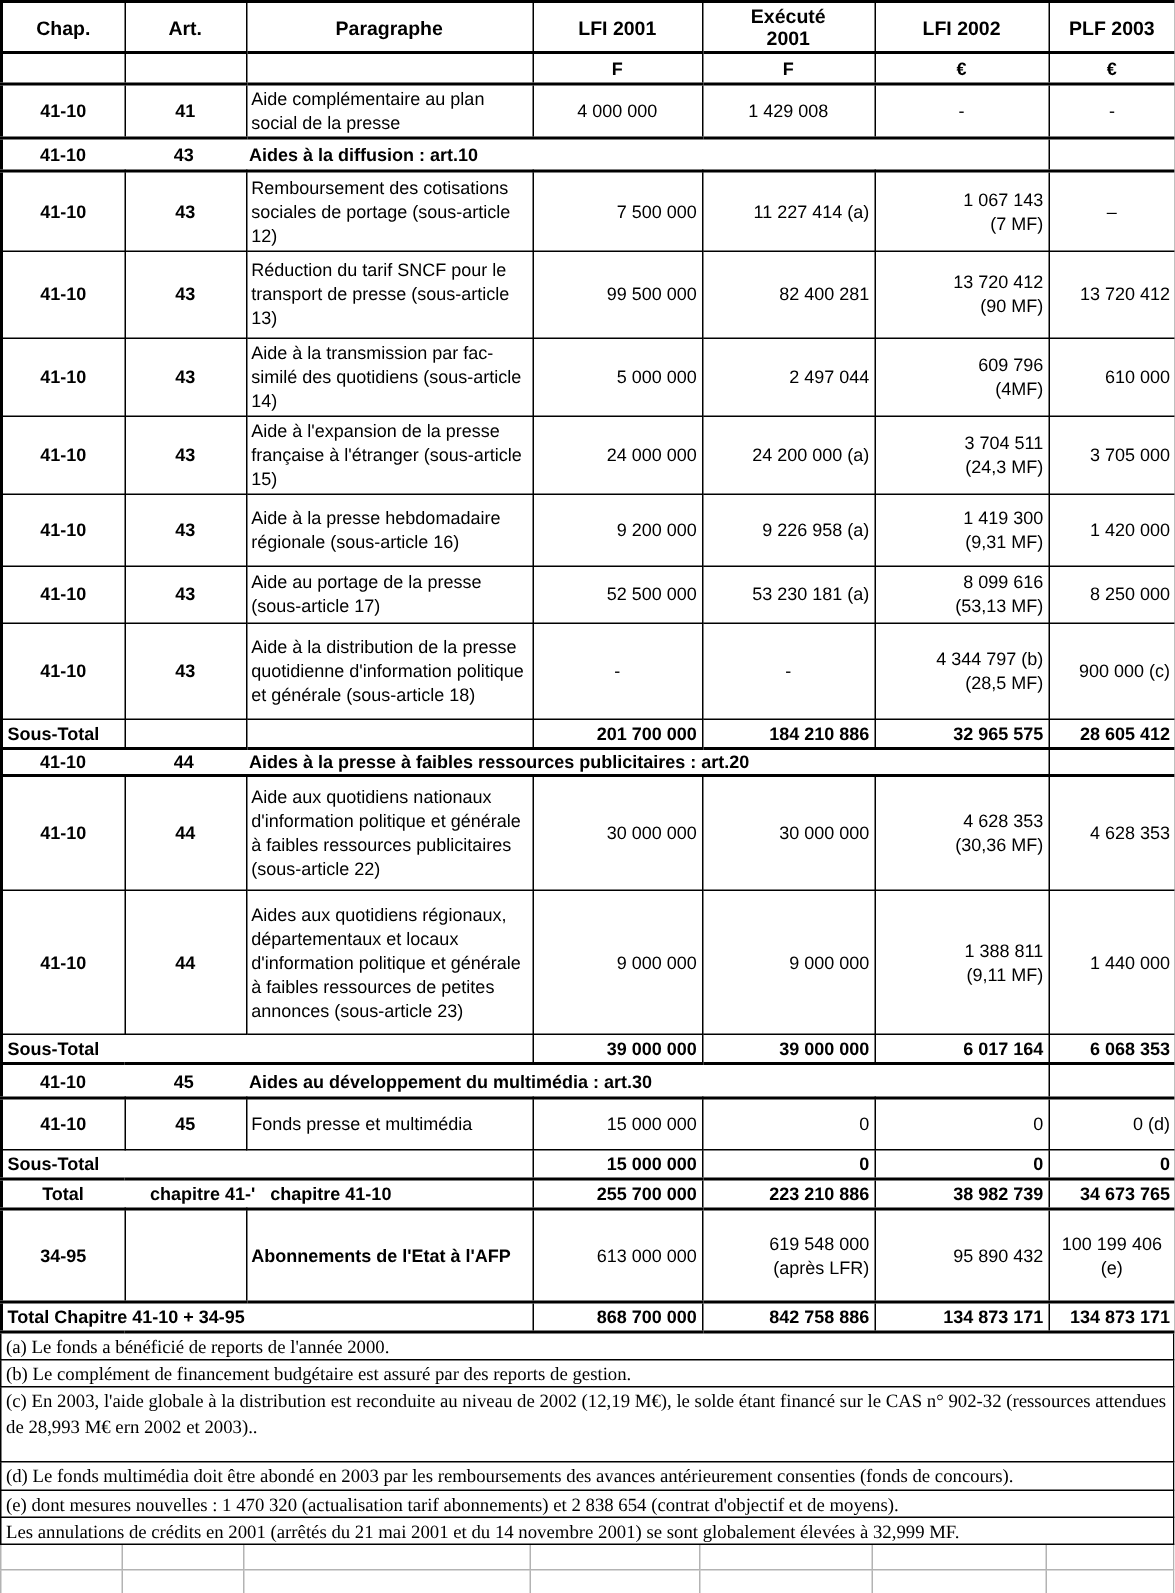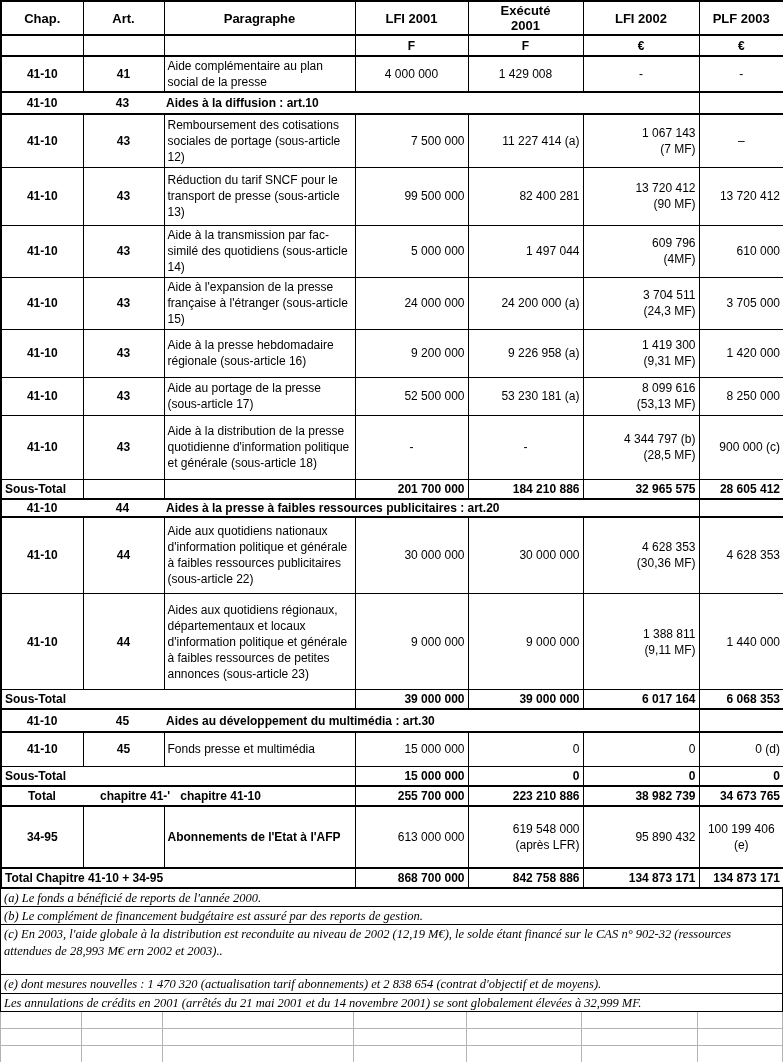--- a/index.html
+++ b/index.html
@@ -21,21 +21,21 @@
   tr.bb2 td{border-bottom:2px solid #000}
   td.sec{padding:0}
   .secflex,.totflex{display:flex;align-items:center}
   .secchap,.w82{display:inline-block;width:80px;text-align:center;flex:none}
   .secart{display:inline-block;width:81px;text-align:center;flex:none}
   .sectitle{margin-left:3px}
   .sub1{margin-left:18px}
   .sub2{margin-left:10px}
   .stlabel{text-align:left;padding-left:2px}
   .fnwrap{width:783px}
-  .fn{border:1px solid #000;border-top:none;font-family:"Liberation Serif",serif;font-style:italic;
+  .fn{border:1px solid #000;border-top:none;font-family:"Liberation Serif",serif;
       font-size:12.5px;line-height:17px;padding:1px 4px 0 3px;overflow:hidden}
   .fn:nth-of-type(1){height:18px}
   .fn:nth-of-type(2){height:18px}
   .fn:nth-of-type(3){height:50px}
   .fn:nth-of-type(4){height:19px}
   .fn:nth-of-type(5){height:18px}
   .fn:nth-of-type(6){height:18px}
   .grid{width:783px}
   .grow{display:flex;height:17px}
   .gcell{border-right:1px solid #b3b3b3;border-bottom:1px solid #b3b3b3;height:100%}
@@ -107,21 +107,21 @@
           <td class="num right">82 400 281</td>
           <td class="num right thickL">13 720 412
 (90 MF)</td>
           <td class="num right">13 720 412</td>
         </tr>
         <tr style="height: 52px;">
           <td class="b ctr">41-10</td>
           <td class="b ctr">43</td>
           <td class="para">Aide à la transmission par fac-similé des quotidiens (sous-article 14)</td>
           <td class="num right">5 000 000</td>
-          <td class="num right">1 497 044</td>
+          <td class="num right">2 497 044</td>
           <td class="num right thickL">609 796
 (4MF)</td>
           <td class="num right">610 000</td>
         </tr>
         <tr style="height: 52px;">
           <td class="b ctr">41-10</td>
           <td class="b ctr">43</td>
           <td class="para">Aide à l'expansion de la presse française à l'étranger (sous-article 15)</td>
           <td class="num right">24 000 000</td>
           <td class="num right">24 200 000 (a)</td>
@@ -244,20 +244,21 @@
           <td class="b num right thickL">134 873 171</td>
           <td class="b num right">134 873 171</td>
         </tr>
       </tbody>
   </table>
 
   <div class="fnwrap">
     <div class="fn">(a) Le fonds a bénéficié de reports de l'année 2000.</div>
     <div class="fn">(b) Le complément de financement budgétaire est assuré par des reports de gestion.</div>
     <div class="fn">(c) En 2003, l'aide globale à la distribution est reconduite au niveau de 2002 (12,19 M€), le solde étant financé sur le CAS n° 902-32 (ressources attendues de 28,993 M€ ern 2002 et 2003)..</div>
+    <div class="fn">(d) Le fonds multimédia doit être abondé en 2003 par les remboursements des avances antérieurement consenties (fonds de concours).</div>
     <div class="fn">(e) dont mesures nouvelles : 1 470 320 (actualisation tarif abonnements) et 2 838 654 (contrat d'objectif et de moyens).</div>
     <div class="fn">Les annulations de crédits en 2001 (arrêtés du 21 mai 2001 et du 14 novembre 2001) se sont globalement élevées à 32,999 MF.</div>
   </div>
 
   <div class="grid">
       <div class="grow">
         <div class="gcell" style="width: 82px;"></div>
         <div class="gcell" style="width: 81px;"></div>
         <div class="gcell" style="width: 191px;"></div>
         <div class="gcell" style="width: 113px;"></div>

